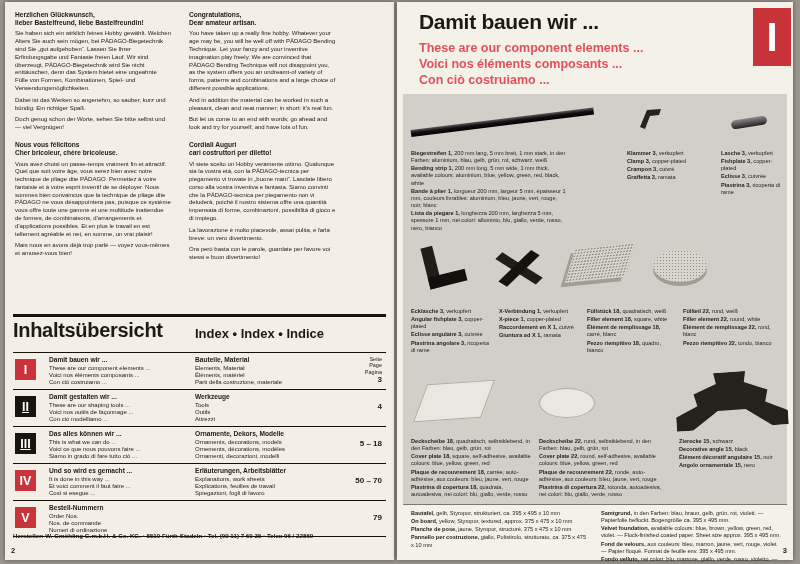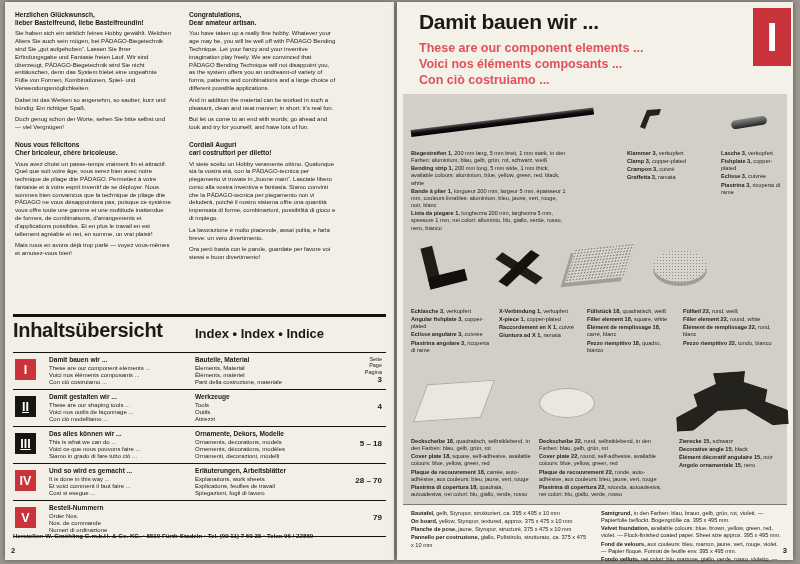--- a/index.html
+++ b/index.html
@@ -249,21 +249,21 @@
       </div>
       <div class="toc-subject">
         <div class="b">Erläuterungen, Arbeitsblätter</div>
         <div>
             <div class="ln">Explanations, work sheets</div>
             <div class="ln">Explications, feuilles de travail</div>
             <div class="ln">Spiegazioni, fogli di lavoro</div>
           </div>
       </div>
       <div class="toc-pages">
-        <div class="pages-num">28 – 70</div>
+        <div class="pages-num">50 – 70</div>
       </div>
     </div>
 
     <div class="toc-row mid short last">
       <div class="toc-num" data-color="red">
           <span>V</span>
         </div>
       <div class="toc-title">
         <div class="b">Bestell-Nummern</div>
         <div>

